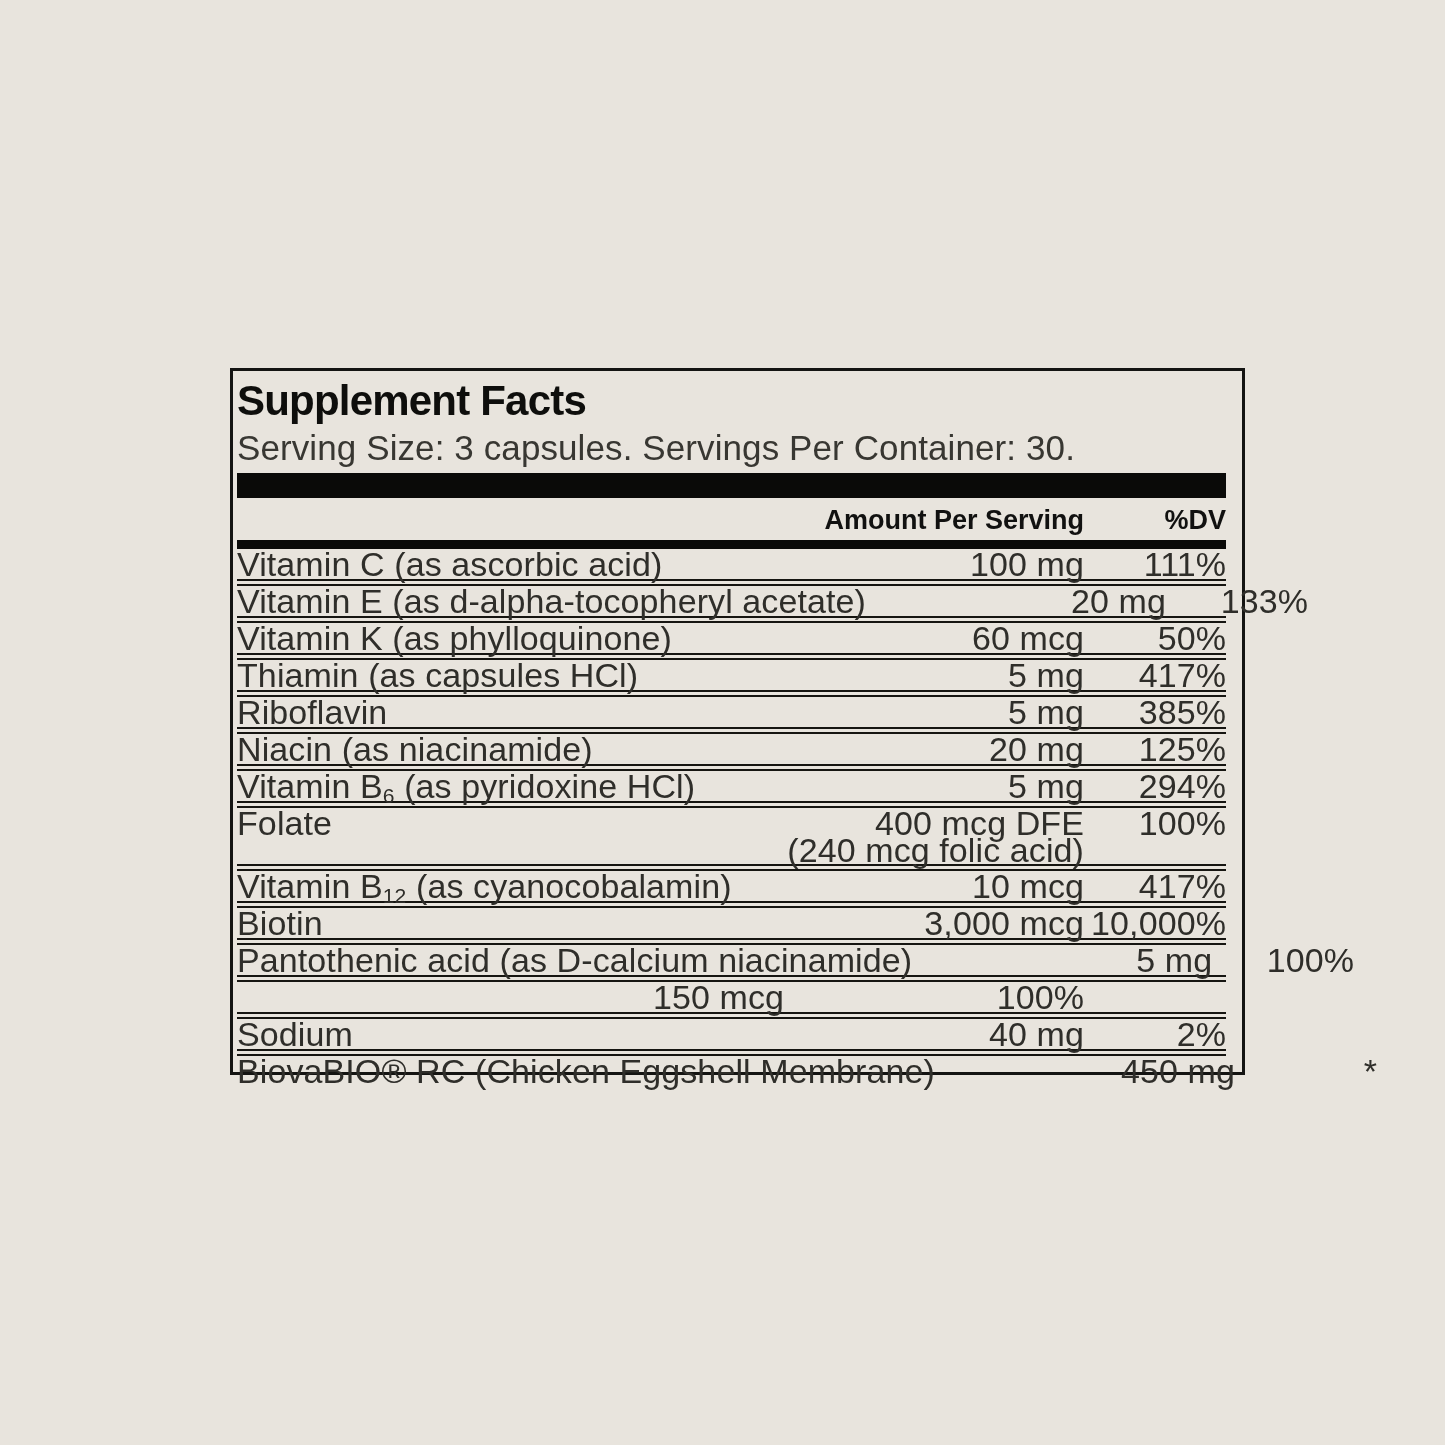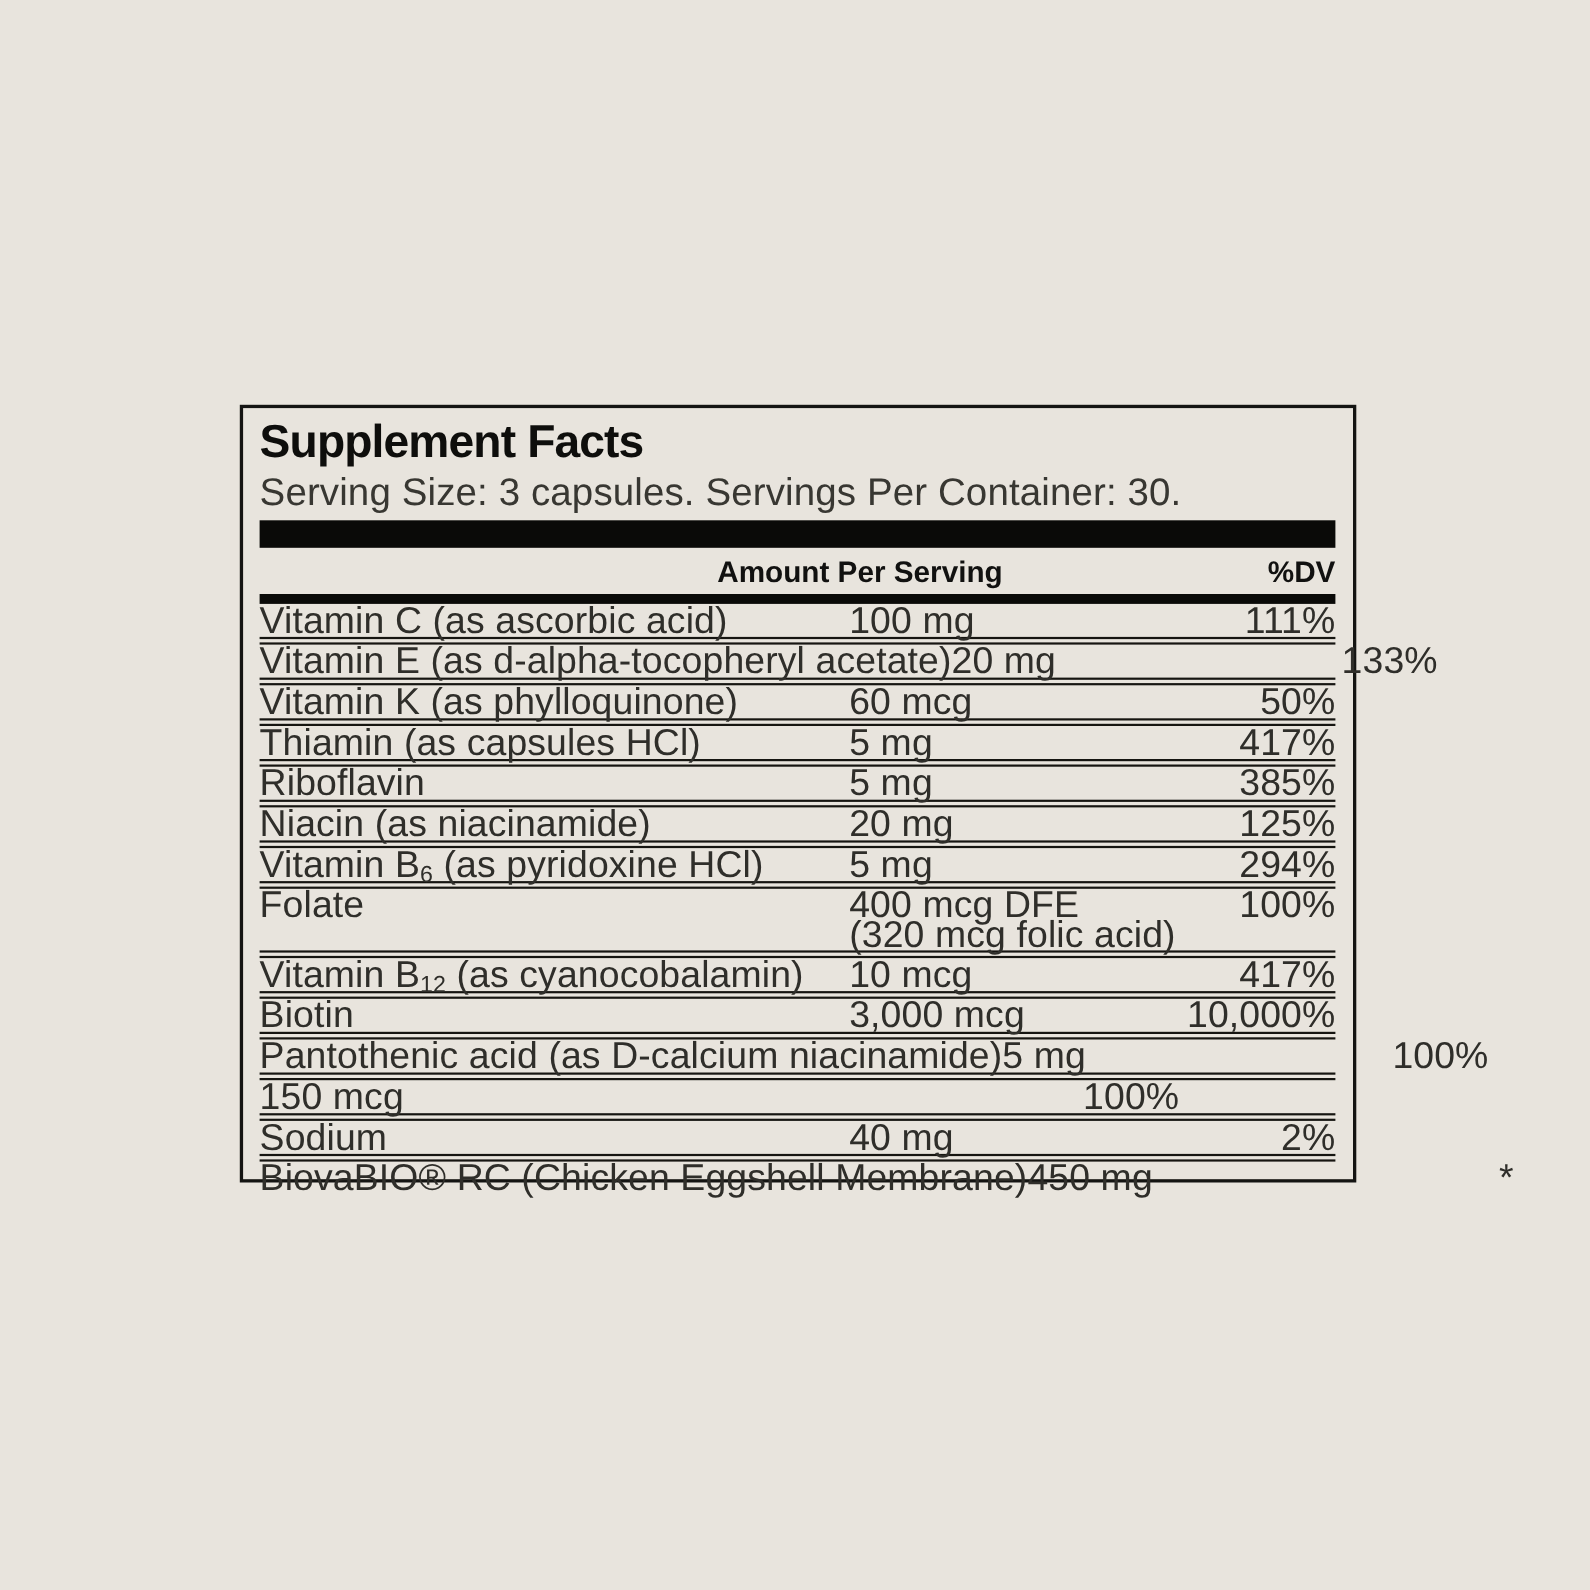--- a/index.html
+++ b/index.html
@@ -12,28 +12,28 @@
     overflow: hidden;
   }
   .canvas {
     position: relative;
     width: 1445px;
     height: 1445px;
     background: #e8e4dd;
   }
   .panel {
     position: absolute;
-    left: 218px;
+    left: 230px;
     top: 368px;
     width: 1015px;
     height: 707px;
     box-sizing: border-box;
     border: 3px solid #141412;
     background: #e8e4dd;
-    padding: 6px 16px 0 15px;
+    padding: 6px 16px 0 4px;
   }
   .title {
     font-size: 42px;
     font-weight: bold;
     letter-spacing: -0.8px;
     color: #0e0e0c;
     line-height: 1.05;
     margin-top: 2px;
   }
   .serving {
@@ -55,21 +55,21 @@
   .colhead {
     display: grid;
     grid-template-columns: 1fr 420px 142px;
     align-items: baseline;
     font-size: 27px;
     font-weight: bold;
     color: #111110;
     padding: 7px 0 4px 0;
     white-space: nowrap;
   }
-  .colhead .amt, .row .amt { text-align: left; }
+  .colhead .amt, .row .amt { text-align: right; }
   .colhead .dv,  .row .dv  { text-align: right; }
   .row {
     display: grid;
     grid-template-columns: 1fr 300px 142px;
     align-items: baseline;
     font-size: 34px;
     color: #2f2e2a;
     letter-spacing: 0.1px;
     line-height: 27px;
     padding: 2px 0 1px 0;
@@ -141,21 +141,21 @@
   </div>
 <div class="sep"></div>
   <div class="row">
     <div class="name">Vitamin B<sub>6</sub> (as pyridoxine HCl)</div>
     <div class="amt">5 mg</div>
     <div class="dv">294%</div>
   </div>
 <div class="sep"></div>
   <div class="row">
     <div class="name">Folate</div>
-    <div class="amt">400 mcg DFE<div class="amt-note">(320 mcg folic acid)</div></div>
+    <div class="amt">400 mcg DFE<div class="amt-note">(240 mcg folic acid)</div></div>
     <div class="dv">100%</div>
   </div>
 <div class="sep"></div>
   <div class="row">
     <div class="name">Vitamin B<sub>12</sub> (as cyanocobalamin)</div>
     <div class="amt">10 mcg</div>
     <div class="dv">417%</div>
   </div>
 <div class="sep"></div>
   <div class="row">

